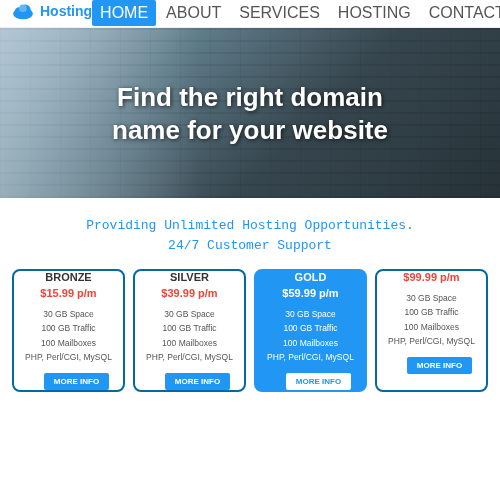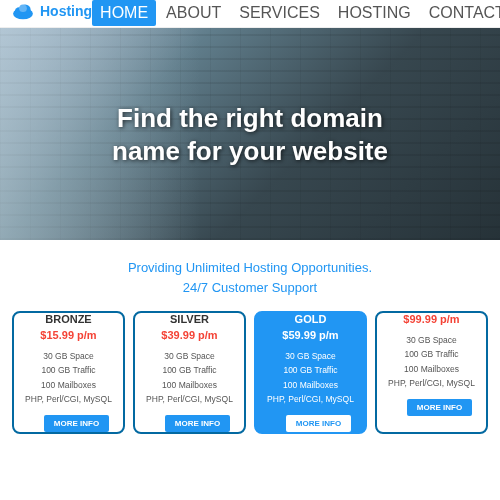--- a/index.html
+++ b/index.html
@@ -41,21 +41,21 @@
       border-radius: 2px;
     }
     .nav-item.active {
       background: #2196F3;
       color: #fff;
     }
 
     
     .hero {
       position: relative;
-      height: 212px;
+      height: 170px;
       overflow: hidden;
     }
     .hero-bg {
       width: 100%;
       height: 100%;
       background: linear-gradient(135deg, #b0c4d8 0%, #607d8b 30%, #37474f 60%, #263238 100%);
       position: absolute;
       top: 0; left: 0;
     }
     
@@ -101,20 +101,21 @@
     
     .subtitle-section {
       background: #fff;
       text-align: center;
       padding: 18px 20px 14px;
     }
     .subtitle-text {
       color: #2196F3;
       font-size: 13px;
       line-height: 1.5;
+      font-family: Liberation Mono, monospace;
     }
 
     
     .plans-section {
       display: flex;
       gap: 8px;
       padding: 0 12px 12px;
       justify-content: center;
     }
     .plan-card {

